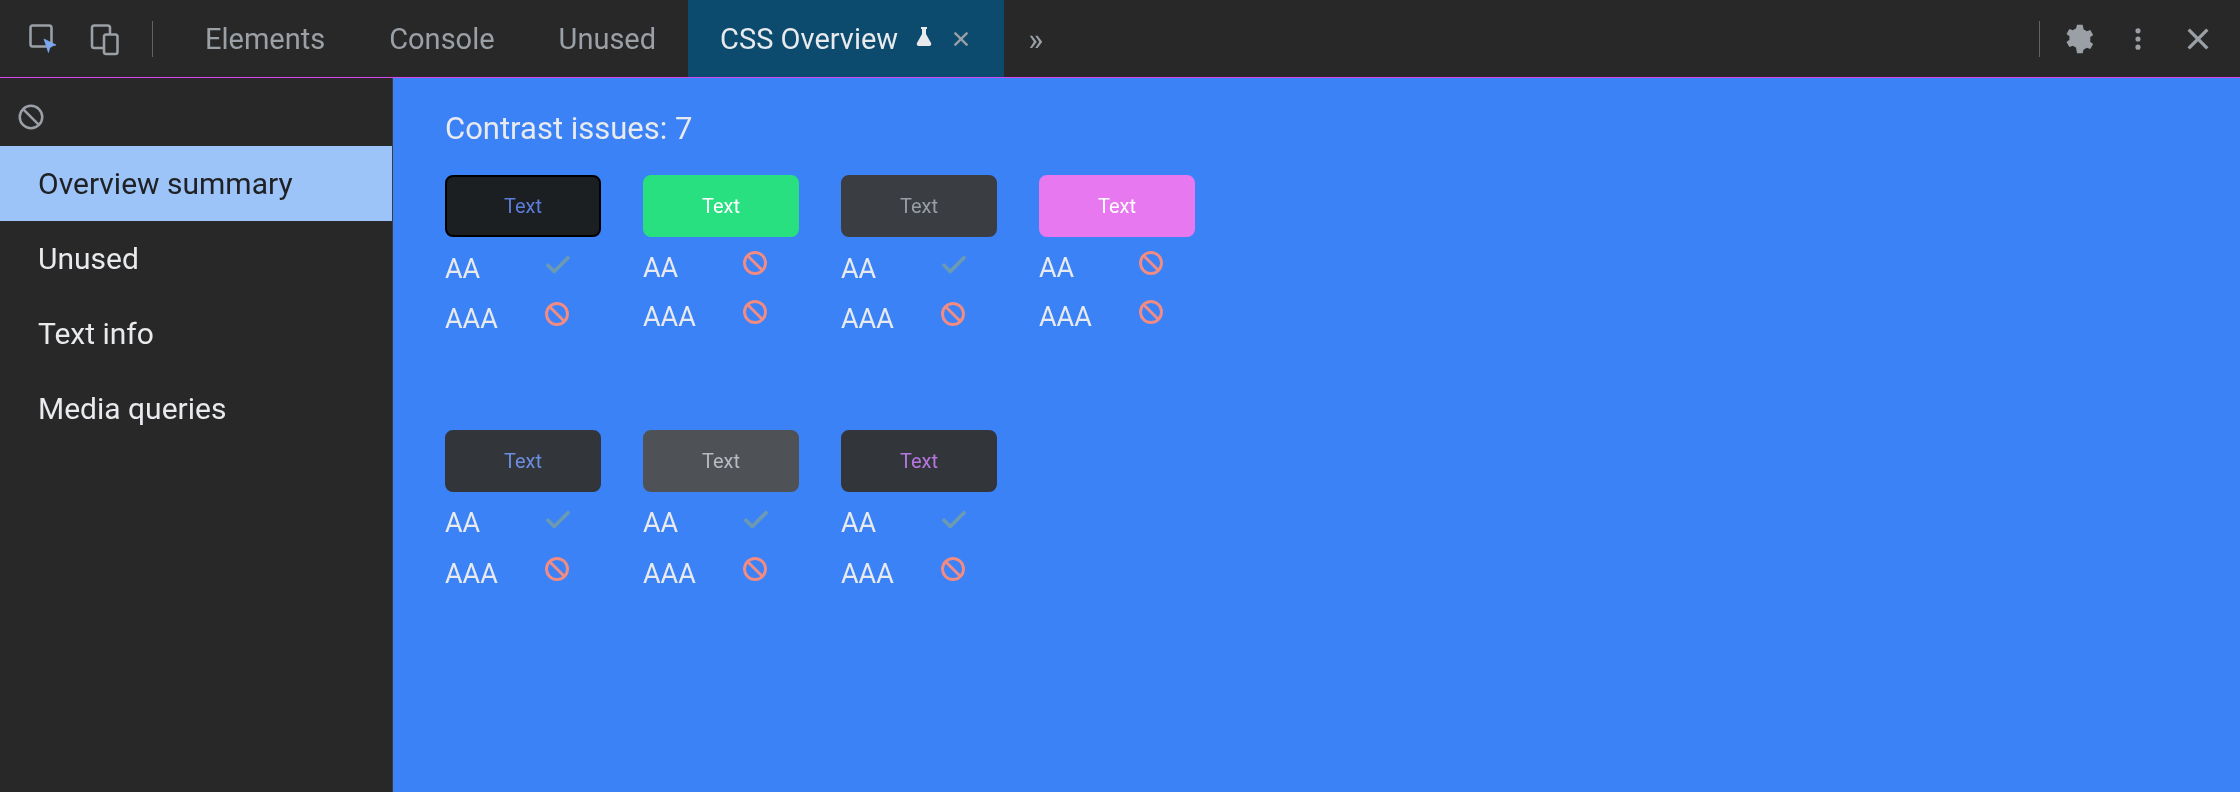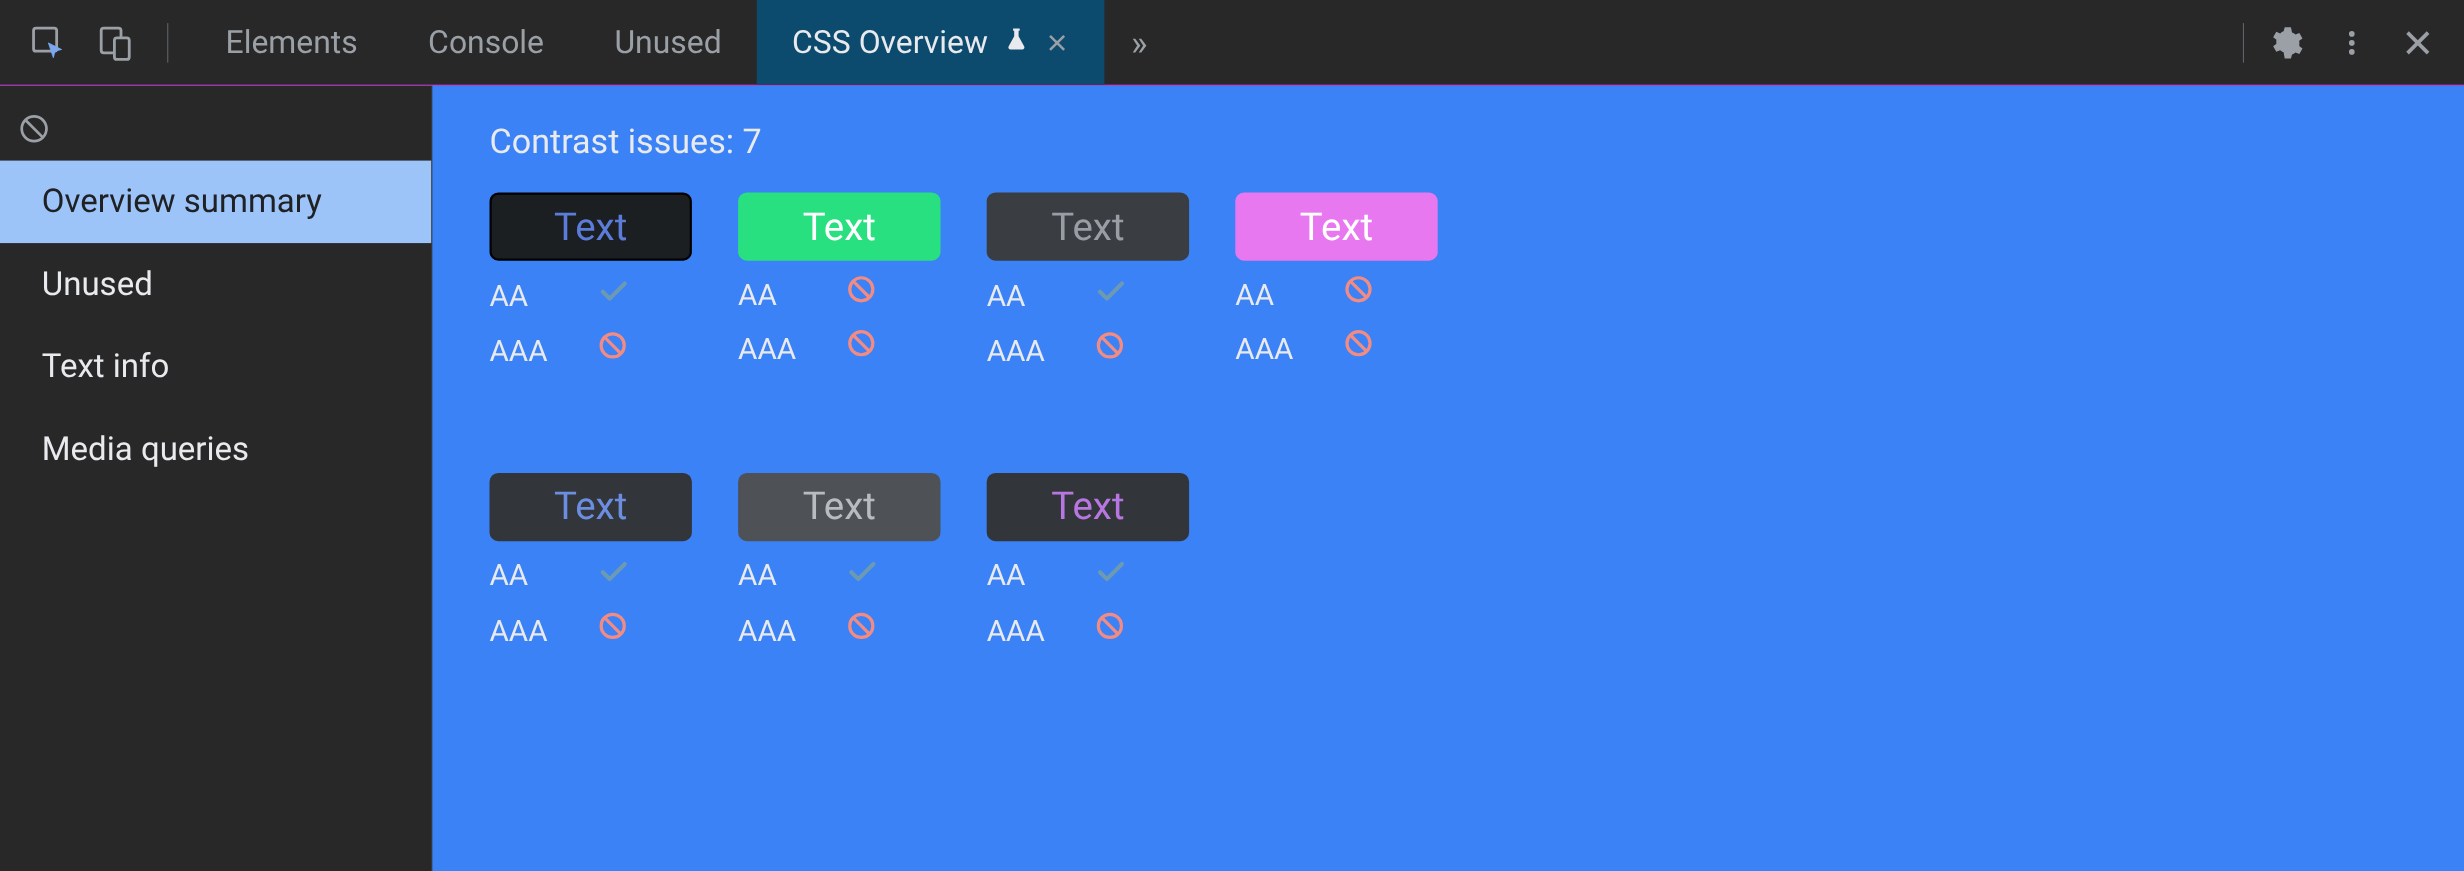--- a/index.html
+++ b/index.html
@@ -117,27 +117,27 @@
       flex-wrap: wrap;
       gap: 42px;
       row-gap: 46px;
     }
     .swatch-block {
       display: flex;
       flex-direction: column;
       gap: 12px;
     }
     .swatch {
-      width: 184px;
+      width: 156px;
       height: 62px;
       border-radius: 8px;
       display: flex;
       align-items: center;
       justify-content: center;
-      font-size: 35px;
+      font-size: 20px;
       font-weight: 400;
       cursor: pointer;
     }
     .rating-row {
       display: flex;
       align-items: center;
       gap: 34px;
       font-size: 27px;
       color: #e8eaed;
       line-height: 1.35;

